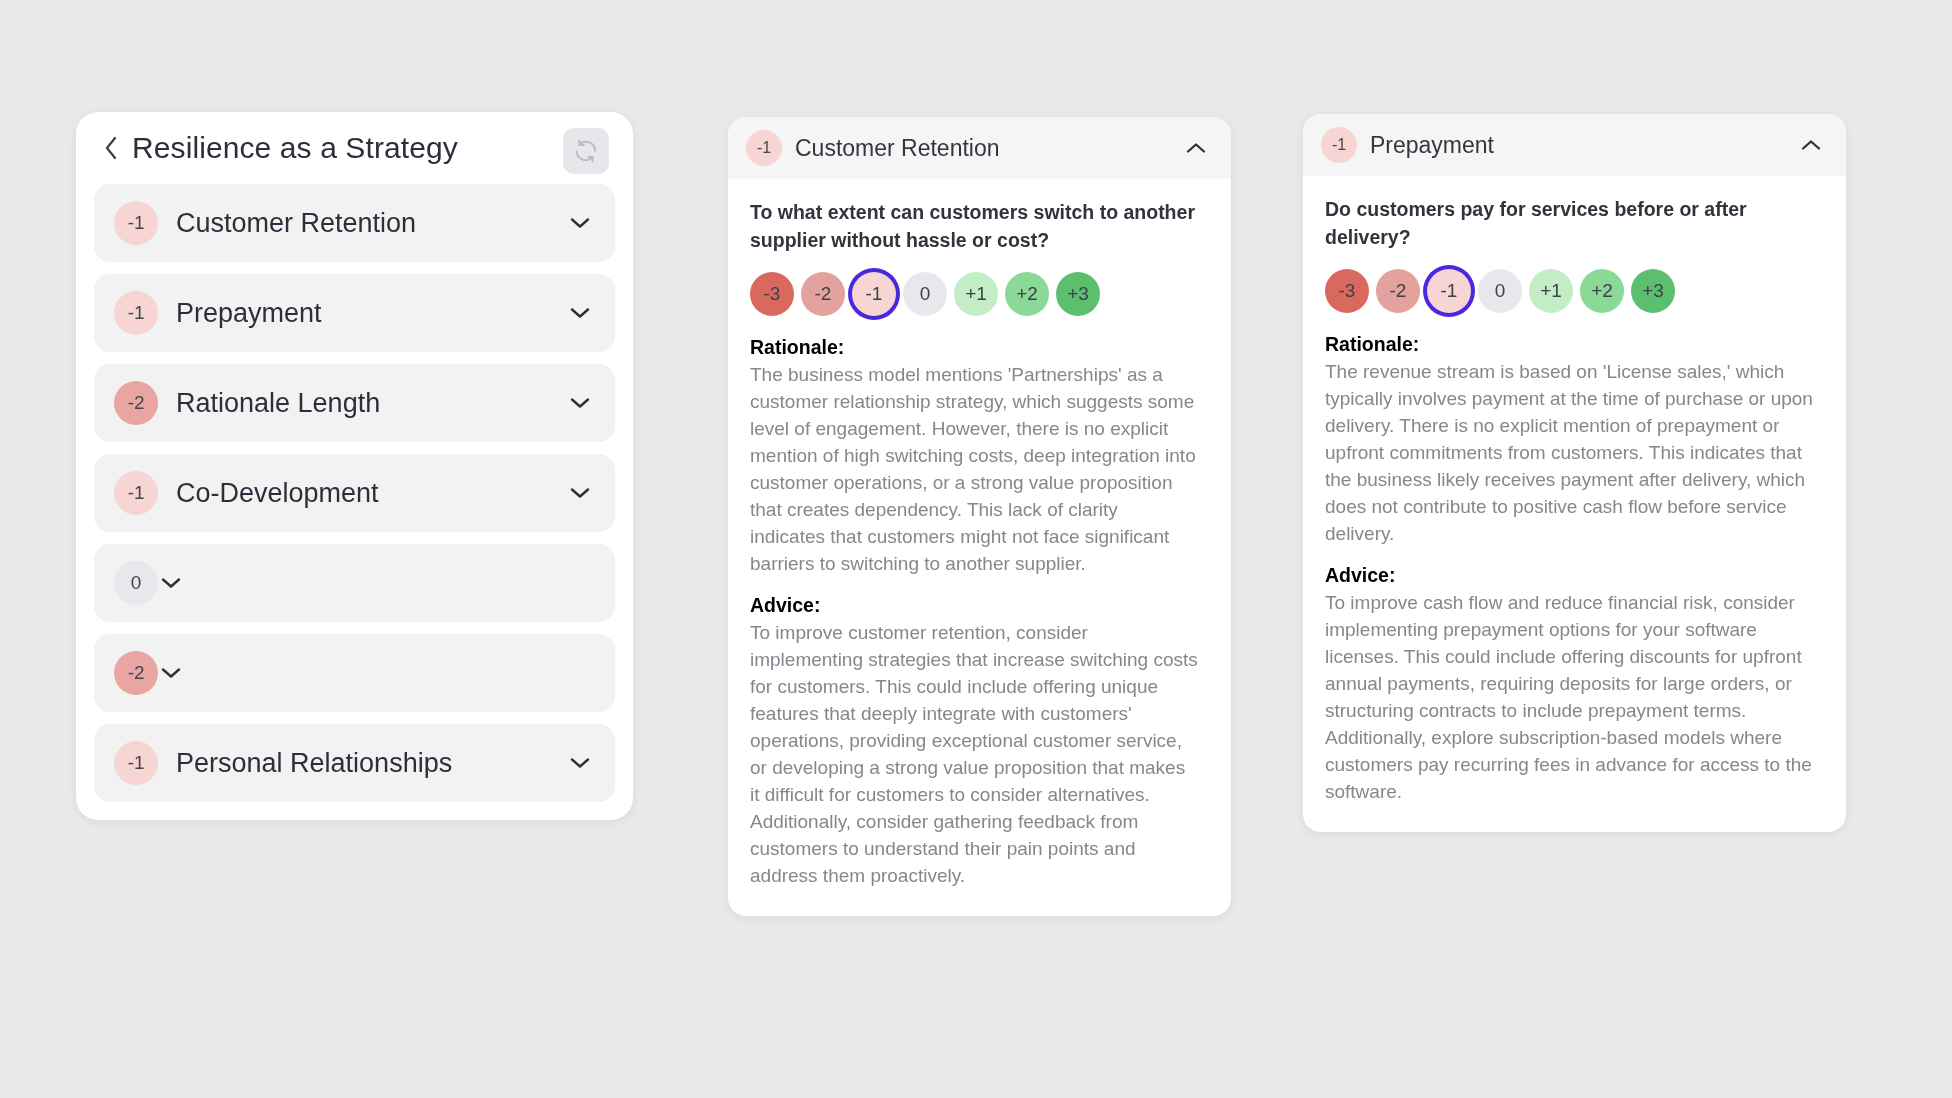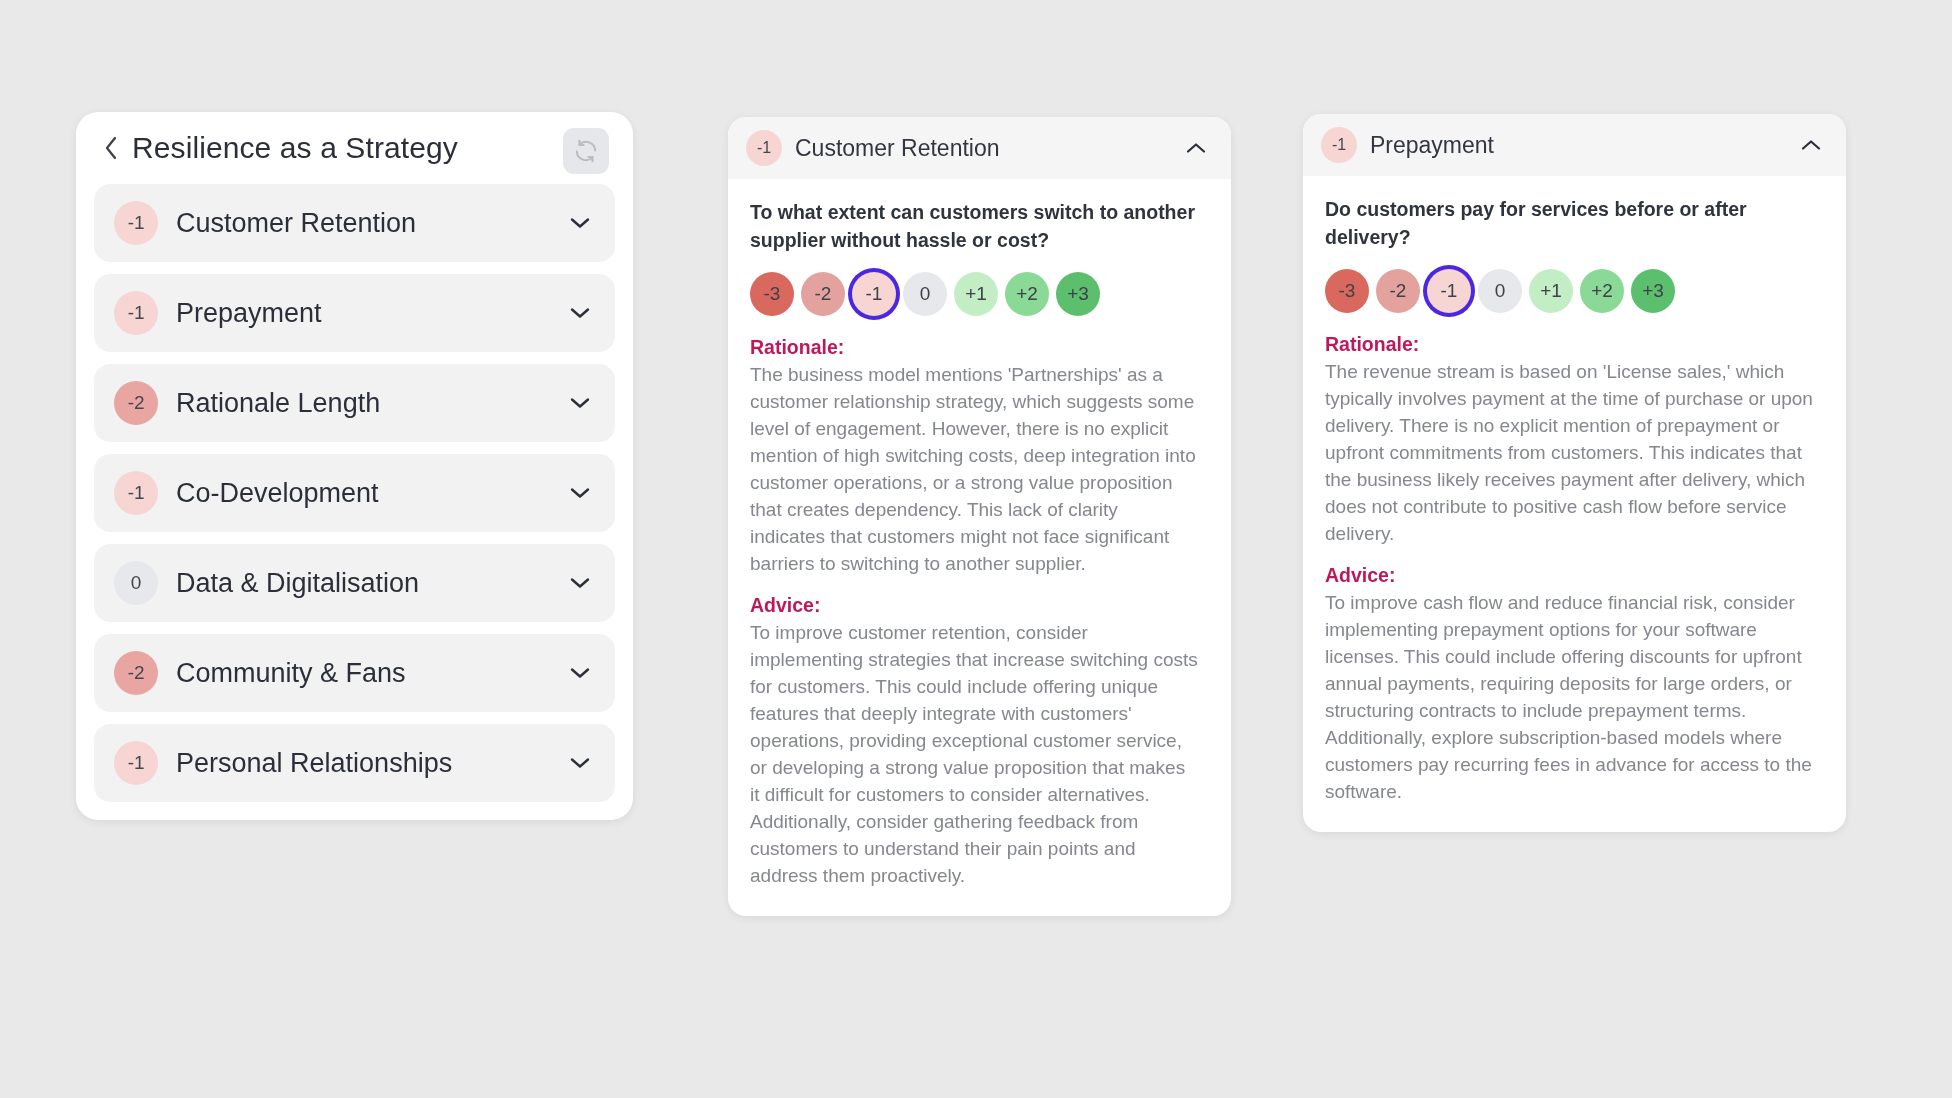--- a/index.html
+++ b/index.html
@@ -187,21 +187,21 @@
     box-sizing: border-box;
     flex: 0 0 auto;
     position: relative;
   }
   .scale-btn.selected {
     box-shadow: 0 0 0 4px #4b28e0;
   }
   .section-label {
     font-size: 19.5px;
     font-weight: bold;
-    color: #be185d;
+    color: #000000;
     margin: 0 0 3px 0;
   }
   .section-text {
     font-size: 19px;
     color: #84878e;
     line-height: 1.42;
     margin: 0 0 16px 0;
   }
   .section-text.last { margin-bottom: 0; }
 </style>
@@ -265,31 +265,29 @@
         <span class="sidebar-item-label">Co-Development</span>
         <span class="item-chevron">
           <svg width="22" height="14" viewBox="0 0 22 14" fill="none">
               <path d="M3 3.5 L11 10.5 L19 3.5" stroke="#2b2f3a" stroke-width="2.4" stroke-linecap="round" stroke-linejoin="round"></path>
             </svg>
         </span>
       </div>
 
       <div class="sidebar-item">
         <span class="badge" style="background:#e7e8eb">0</span>
-        <span class="sidebar-item-label">Data &amp; Digitalisation</span>
         <span class="item-chevron">
           <svg width="22" height="14" viewBox="0 0 22 14" fill="none">
               <path d="M3 3.5 L11 10.5 L19 3.5" stroke="#2b2f3a" stroke-width="2.4" stroke-linecap="round" stroke-linejoin="round"></path>
             </svg>
         </span>
       </div>
 
       <div class="sidebar-item">
         <span class="badge" style="background:#e8a5a2">-2</span>
-        <span class="sidebar-item-label">Community &amp; Fans</span>
         <span class="item-chevron">
           <svg width="22" height="14" viewBox="0 0 22 14" fill="none">
               <path d="M3 3.5 L11 10.5 L19 3.5" stroke="#2b2f3a" stroke-width="2.4" stroke-linecap="round" stroke-linejoin="round"></path>
             </svg>
         </span>
       </div>
 
       <div class="sidebar-item">
         <span class="badge" style="background:#f6d5d3">-1</span>
         <span class="sidebar-item-label">Personal Relationships</span>

